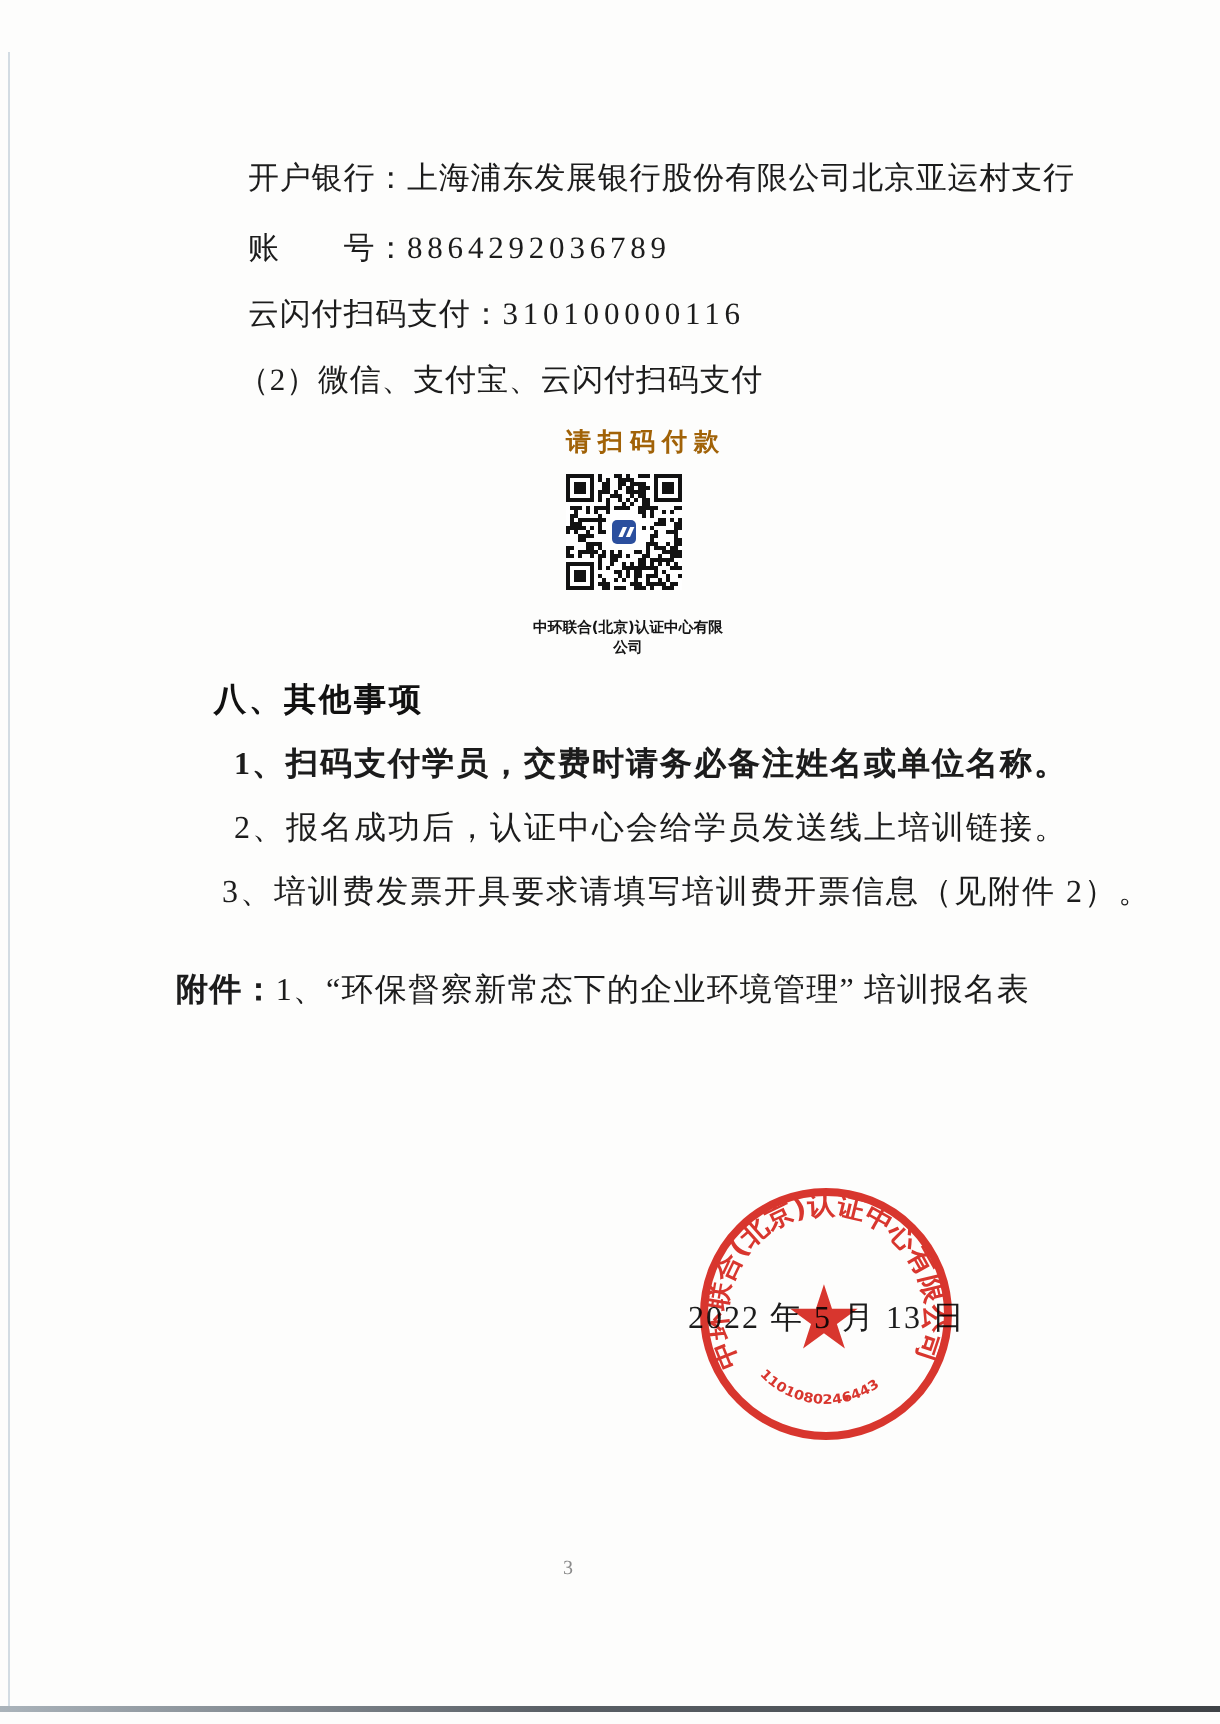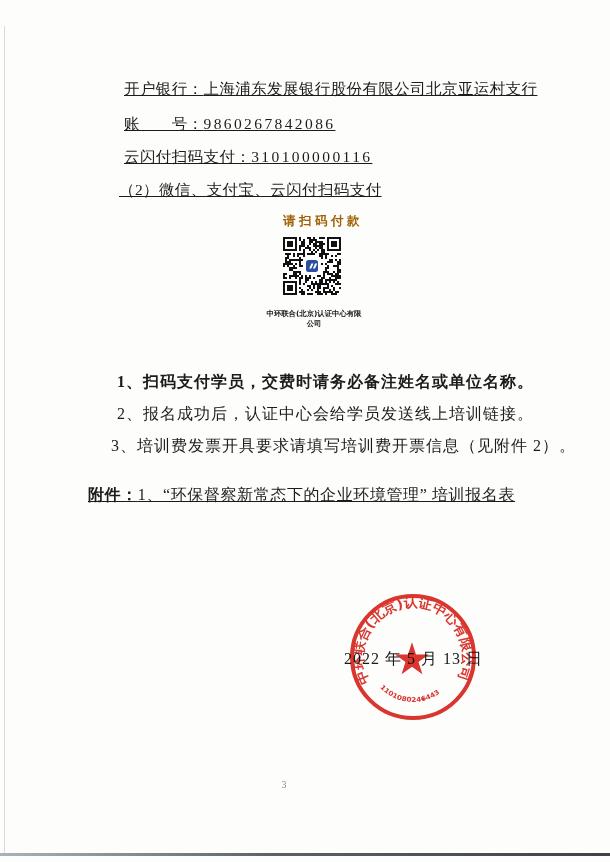--- a/index.html
+++ b/index.html
@@ -12,32 +12,32 @@
   }
   .scan-edge-left{
     position:absolute;left:4px;top:26px;height:828px;width:1px;
     background:#d3dce3;
   }
   .scan-edge-bottom{
     position:absolute;left:0;top:853px;width:610px;height:3px;
     background:linear-gradient(to right,#aab3ba,#5a6066 45%,#3f4347);
   }
   .line{position:absolute;white-space:nowrap;}
-  .bank{font-size:15.5px;letter-spacing:0.4px;text-decoration:underline;}
+  .bank{font-size:15.5px;letter-spacing:0.4px;}
   .bank .num{letter-spacing:2.4px;}
   .hei{font-family:"DejaVu Sans","Liberation Sans",sans-serif;font-weight:bold;}
   .qr-title{font-size:12.5px;letter-spacing:3.5px;color:#a16207;}
   .qr-wrap{position:absolute;left:283px;top:237px;width:58px;height:58px;}
   .qr-caption{
     position:absolute;left:264px;top:309px;width:100px;text-align:center;
     font-size:7.5px;letter-spacing:0;color:#151515;transform:scale(.98);
   }
   .section-heading{font-size:16px;letter-spacing:1.5px;color:#111;}
   .item{font-size:16px;letter-spacing:1px;}
-  .attach{font-size:16px;letter-spacing:0.6px;text-decoration:underline;}
+  .attach{font-size:16px;letter-spacing:0.6px;}
   .attach .lbl{font-weight:bold;}
   .date-line{font-size:16px;letter-spacing:1px;z-index:1;}
   .seal{
     position:absolute;left:345px;top:589px;width:136px;height:136px;
     z-index:2;mix-blend-mode:multiply;opacity:0.93;
   }
   .page-number{
     position:absolute;left:272px;top:779px;width:24px;text-align:center;
     font-size:10px;color:#8a8a8a;letter-spacing:0;
   }
@@ -47,21 +47,21 @@
 
 <div class="page">
 
   <div class="scan-edge-left"></div>
   <div class="scan-edge-bottom"></div>
 
   <div class="line bank" style="left:124px;top:79px;">
     <span>开户银行：</span><span>上海浦东发展银行股份有限公司北京亚运村支行</span>
   </div>
   <div class="line bank" style="left:124px;top:114px;">
-    <span>账　　号：</span><span class="num">9860267842086</span>
+    <span>账　　号：</span><span class="num">8864292036789</span>
   </div>
   <div class="line bank" style="left:124px;top:147px;">
     <span>云闪付扫码支付：</span><span class="num">310100000116</span>
   </div>
   <div class="line bank" style="left:119px;top:180px;">（2）微信、支付宝、云闪付扫码支付</div>
 
   <div class="line hei qr-title" style="left:283px;top:213px;">请扫码付款</div>
 
   <div class="qr-wrap">
     <svg width="58" height="58" viewBox="0 0 58 58">
@@ -368,20 +368,21 @@
         <rect x="20" y="20" width="18" height="18" fill="#ffffff"></rect>
         <rect x="23" y="23" width="12" height="12" rx="2.5" fill="#2b4f9e"></rect>
         <path d="M26.2 31.5 l2.2 -5 h2.1 l-2.2 5 z" fill="#ffffff"></path>
         <path d="M29.9 31.5 l2.2 -5 h2.1 l-2.2 5 z" fill="#ffffff"></path>
       </g>
     </svg>
   </div>
 
   <div class="hei qr-caption">中环联合(北京)认证中心有限公司</div>
 
+  <div class="line hei section-heading" style="left:107px;top:340px;">八、其他事项</div>
   <div class="line item" style="left:117px;top:372px;font-weight:bold;">1、扫码支付学员，交费时请务必备注姓名或单位名称。</div>
   <div class="line item" style="left:117px;top:404px;">2、报名成功后，认证中心会给学员发送线上培训链接。</div>
   <div class="line item" style="left:111px;top:436px;">3、培训费发票开具要求请填写培训费开票信息（见附件 2）。</div>
 
   <div class="line attach" style="left:88px;top:485px;">
     <span class="lbl">附件：</span><span>1、“环保督察新常态下的企业环境管理” 培训报名表</span>
   </div>
 
   <div class="line date-line" style="left:344px;top:649px;">2022 年 5 月 13 日</div>
 

